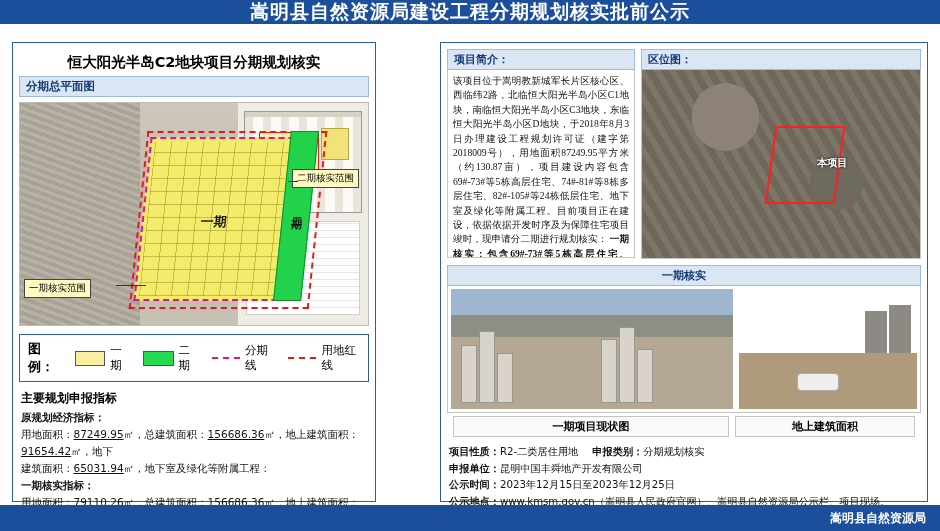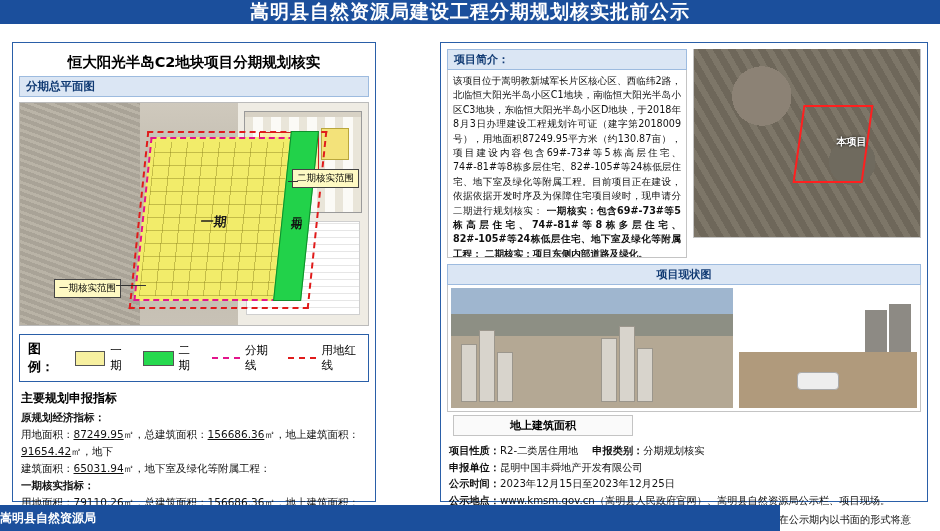--- a/index.html
+++ b/index.html
@@ -5,22 +5,22 @@
   html,body{margin:0;padding:0;}
   body{width:940px;height:531px;background:#ffffff;font-family:"DejaVu Sans","Liberation Sans",sans-serif;overflow:hidden;}
   #page{position:relative;width:940px;height:531px;background:#ffffff;}
 
   
   .header{position:absolute;left:0;top:0;width:940px;height:24px;background:#1b4f9c;
           display:flex;align-items:center;justify-content:center;}
   .header .title{color:#ffffff;font-size:19px;font-weight:bold;letter-spacing:1px;}
 
   
-  .footer{position:absolute;left:0;bottom:0;width:780px;height:26px;background:#1b4f9c;
-          display:flex;align-items:center;}
+  .footer{position:absolute;left:0;bottom:0;width:940px;height:26px;background:#1b4f9c;
+          display:flex;align-items:center;justify-content:flex-end;}
   .footer .org{color:#ffffff;font-size:12px;font-weight:bold;padding-right:14px;}
 
   
   .panel{position:absolute;border:1px solid #2a5fa8;background:#ffffff;box-sizing:border-box;}
   .left-panel{left:12px;top:42px;width:364px;height:460px;}
   .right-panel{left:440px;top:42px;width:488px;height:460px;}
 
   .lp-title{text-align:center;font-size:14.5px;font-weight:bold;color:#000;margin-top:10px;}
 
   .section-bar{margin:4px 6px 0 6px;background:#dbe6f4;border:1px solid #9dbbdf;
@@ -58,21 +58,21 @@
       repeating-linear-gradient(90deg,rgba(140,130,30,.45) 0 1px,transparent 1px 16px),
       repeating-linear-gradient(0deg,rgba(140,130,30,.45) 0 1px,transparent 1px 13px);}
   .phase1 .lbl{position:absolute;left:50%;top:52%;transform:translate(-50%,-50%);font-size:13px;font-weight:bold;color:#1a1a1a;}
   
   .phase2{position:absolute;left:262px;top:28px;width:26px;height:168px;background:#22d24a;border:1.5px solid #0f8f2c;transform:skewX(-6deg);}
   .phase2 .lbl{position:absolute;left:50%;top:46%;transform:translate(-50%,-50%) rotate(0deg);font-size:11px;font-weight:bold;color:#111;writing-mode:vertical-rl;}
   .redline{position:absolute;left:118px;top:28px;width:176px;height:174px;border:2px dashed #e01b1b;transform:skewX(-6deg);pointer-events:none;}
 
   .callout{position:absolute;background:#fef9c3;border:1px solid #444;font-size:9.5px;padding:2px 4px;white-space:nowrap;}
   .c-p2{left:272px;top:66px;}
-  .c-p1{left:34px;top:176px;}
+  .c-p1{left:4px;top:176px;}
   .leader{position:absolute;background:#333;height:1px;transform-origin:left center;}
 
   
   .legend{margin:8px 6px 4px 6px;border:1px solid #2a5fa8;padding:5px 8px;display:flex;align-items:center;gap:14px;}
   .legend .lg-title{font-size:13px;font-weight:bold;color:#000;}
   .lg-item{display:flex;align-items:center;gap:5px;font-size:11.5px;}
   .sw{width:34px;height:13px;border:1px solid #555;display:inline-block;}
   .sw-y{background:#f7f0a0;}
   .sw-g{background:#26d94e;}
   .sw-dash{border:none;border-top:2px dashed #e3148c;height:0;}
@@ -80,21 +80,21 @@
 
   
   .ind-title{margin:8px 0 2px 8px;font-size:12px;font-weight:bold;}
   .ind-body{margin:0 8px;font-size:10.5px;line-height:1.55;color:#111;}
   .ind-body .row{margin:1px 0;}
   .ind-body .sub{font-weight:bold;}
   .u{text-decoration:underline;}
 
   
   .rp-row{display:flex;gap:6px;padding:6px 6px 0 6px;}
-  .brief{width:240px;}
+  .brief{width:188px;font-family:Liberation Serif, serif;}
   .brief-head,.map-head,.sec-head{background:#dbe6f4;border:1px solid #9dbbdf;font-size:11px;font-weight:bold;color:#103a73;padding:2px 6px;}
   .brief-box{border:1px solid #c4c4c4;border-top:none;height:188px;overflow:hidden;
              font-size:9.6px;line-height:1.5;padding:4px 5px;box-sizing:border-box;color:#111;text-align:justify;}
   .brief-box b{font-weight:bold;}
   .loc{flex:1;}
   .loc-img{position:relative;border:1px solid #c4c4c4;border-top:none;height:188px;overflow:hidden;
     background:
       radial-gradient(circle at 30% 25%,#8c8275 0 14%,transparent 14%),
       radial-gradient(circle at 70% 60%,#6f6a5e 0 12%,transparent 12%),
       repeating-linear-gradient(60deg,#7d7668 0 6px,#6e675a 6px 13px),
@@ -209,46 +209,48 @@
     <div class="rp-row">
       <div class="brief">
         <div class="brief-head">项目简介：</div>
         <div class="brief-box">
           <span>该项目位于嵩明教新城军长片区核心区、西临纬2路，北临恒大阳光半岛小区C1地块，南临恒大阳光半岛小区C3地块，东临恒大阳光半岛小区D地块，于2018年8月3日办理建设工程规划许可证（建字第2018009号），用地面积87249.95平方米（约130.87亩），项目建设内容包含69#-73#等5栋高层住宅、74#-81#等8栋多层住宅、82#-105#等24栋低层住宅、地下室及绿化等附属工程。目前项目正在建设，依据依据开发时序及为保障住宅项目竣时，现申请分二期进行规划核实：</span>
           <b>一期核实：包含69#-73#等5栋高层住宅、74#-81#等8栋多层住宅、82#-105#等24栋低层住宅、地下室及绿化等附属工程；</b>
           <b>二期核实：项目东侧内部道路及绿化。</b>
         </div>
       </div>
       <div class="loc">
+        <div class="map-head">区位图：</div>
         <div class="loc-img">
           <div class="redpoly"></div>
           <div class="lbl">本项目</div>
         </div>
       </div>
     </div>
 
     <div class="cur">
-      <div class="sec-head" style="text-align:center;">项目现状图</div>
+      <div class="sec-head" style="text-align:center;">一期核实</div>
       <div class="cur-imgs">
         <div class="cur-a">
           <div class="bldg" style="left:10px;height:56px;"></div>
           <div class="bldg" style="left:28px;height:70px;"></div>
           <div class="bldg" style="left:46px;height:48px;"></div>
           <div class="bldg" style="left:150px;height:62px;"></div>
           <div class="bldg" style="left:168px;height:74px;"></div>
           <div class="bldg" style="left:186px;height:52px;"></div>
         </div>
         <div class="cur-b">
           <div class="tower" style="left:126px;height:58px;"></div>
           <div class="tower" style="left:150px;height:64px;"></div>
           <div class="ground"></div>
           <div class="car"></div>
         </div>
       </div>
       <div class="cap-row">
+        <div class="cap">一期项目现状图</div>
         <div class="cap b">地上建筑面积</div>
       </div>
     </div>
 
     <div class="info">
       <div class="two">
         <div><span class="k">项目性质：</span><span>R2-二类居住用地</span></div>
         <div><span class="k">申报类别：</span><span>分期规划核实</span></div>
       </div>
       <div><span class="k">申报单位：</span><span>昆明中国丰舜地产开发有限公司</span></div>

